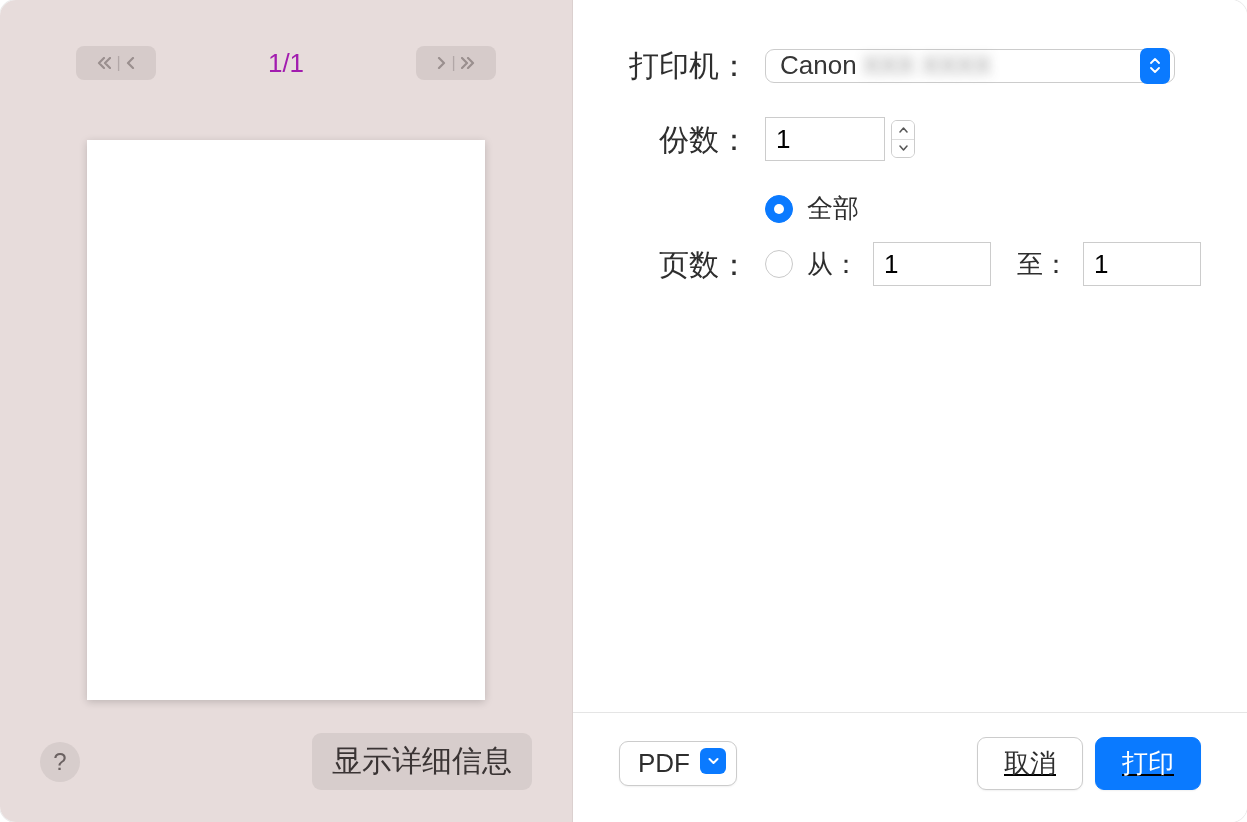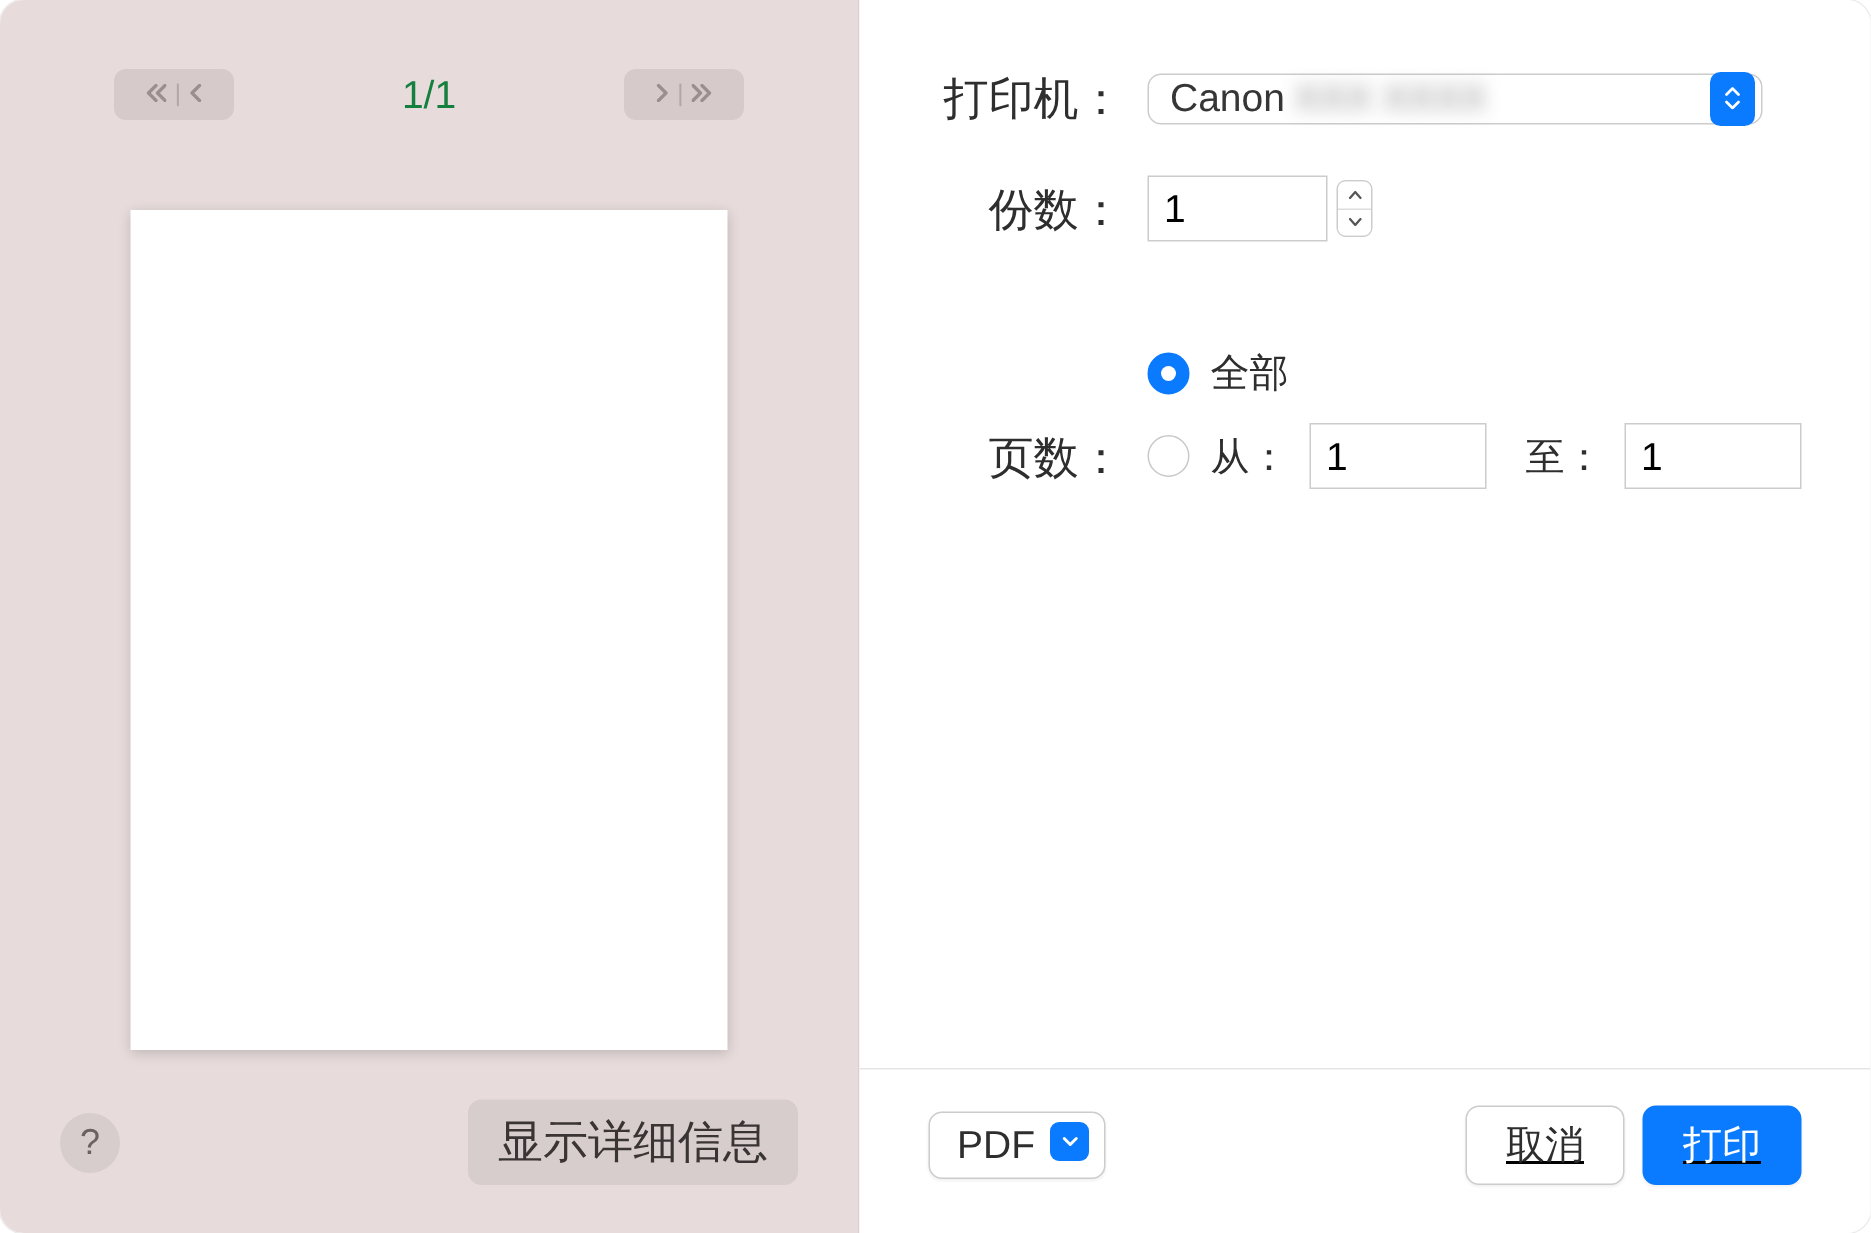--- a/index.html
+++ b/index.html
@@ -64,21 +64,21 @@
     }
 
     .nav-btn .sep {
       color: #b2a7a7;
       margin: 0 2px;
       font-size: 16px;
     }
 
     .page-indicator {
       font-size: 26px;
-      color: #15803d;
+      color: #a21caf;
       font-weight: 400;
     }
 
     .page-preview {
       margin: 40px auto 0 auto;
       width: 398px;
       height: 560px;
       background: #fff;
       box-shadow: 0 2px 8px rgba(0,0,0,0.18);
     }
@@ -243,21 +243,20 @@
     .pages-group {
       display: flex;
       flex-direction: column;
       gap: 16px;
     }
 
     .radio-row {
       display: flex;
       align-items: center;
       gap: 14px;
-      margin-top: 40px;
     }
 
     .radio {
       width: 28px;
       height: 28px;
       border-radius: 50%;
       border: 1px solid #c9c9c9;
       display: flex;
       align-items: center;
       justify-content: center;

